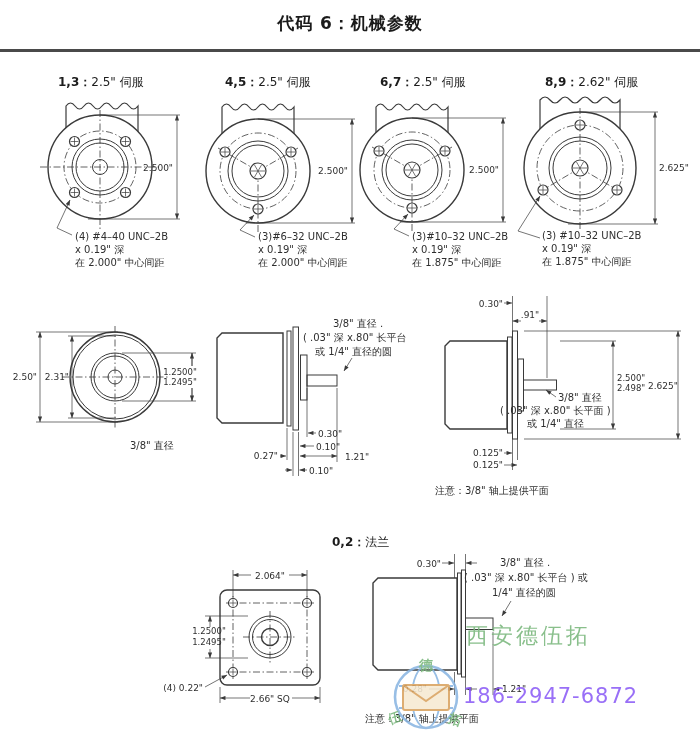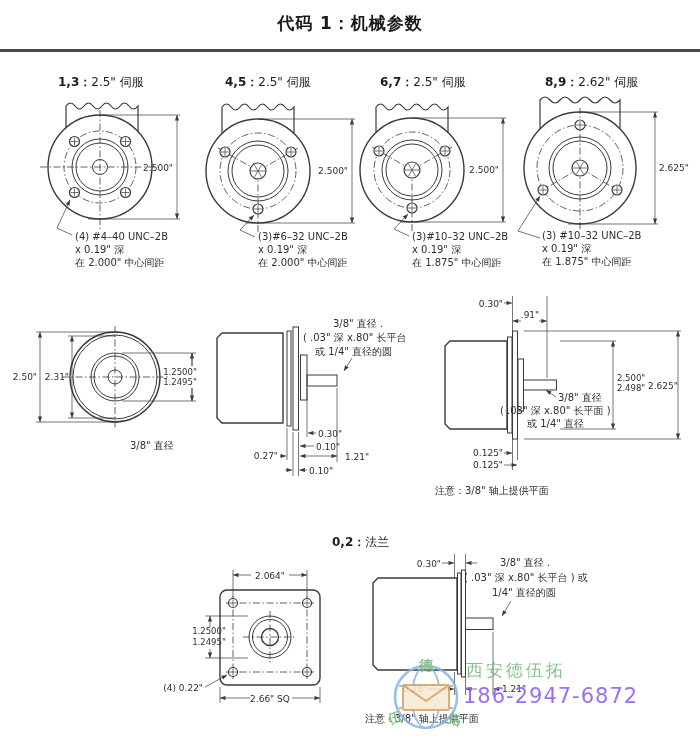--- a/index.html
+++ b/index.html
@@ -16,32 +16,32 @@
   .cl{stroke:#3a3a3a;stroke-width:.8;fill:none;stroke-dasharray:7 2.5 1.5 2.5;}
   .x{stroke:#3a3a3a;stroke-width:.7;fill:none;}
   .dim{font-size:9px;fill:#2e2e2e;}
   .dimsm{font-size:8.5px;fill:#2e2e2e;}
   .note{font-size:10px;fill:#2e2e2e;}
   .vtitle{font-size:12px;fill:#1c1c1c;}
   .b{font-weight:bold;}
   .tae{text-anchor:end;} .tam{text-anchor:middle;}
   
   .wm{position:absolute;left:0;top:0;width:700px;height:748px;pointer-events:none;opacity:.88;}
-  .wm-company{position:absolute;left:466px;top:659px;font-size:17px;letter-spacing:3px;
+  .wm-company{position:absolute;left:466px;top:621px;font-size:22px;letter-spacing:3px;
               color:#79b77c;font-weight:500;}
   .wm-phone{position:absolute;left:463px;top:684px;font-size:21px;letter-spacing:1px;color:#8b5cf6;}
   .wm-site{position:absolute;left:466px;top:708px;font-size:16px;letter-spacing:2px;color:#a3a3a3;}
   .wm-globe{position:absolute;left:385px;top:656px;}
 </style>
 </head>
 <body>
 
 <div class="page">
 
-  <div class="doc-title">代码 1：机械参数</div>
+  <div class="doc-title">代码 6：机械参数</div>
   <div class="rule"></div>
 
   <svg class="draw" width="700" height="748" viewBox="0 0 700 748">
     <defs>
       <marker id="arr" markerWidth="9" markerHeight="7" refX="8.3" refY="3.5" orient="auto-start-reverse">
         <path d="M0.5,0.5 L8.5,3.5 L0.5,6.5 Z" fill="#3a3a3a"></path>
       </marker>
     </defs>
 
     <g>

